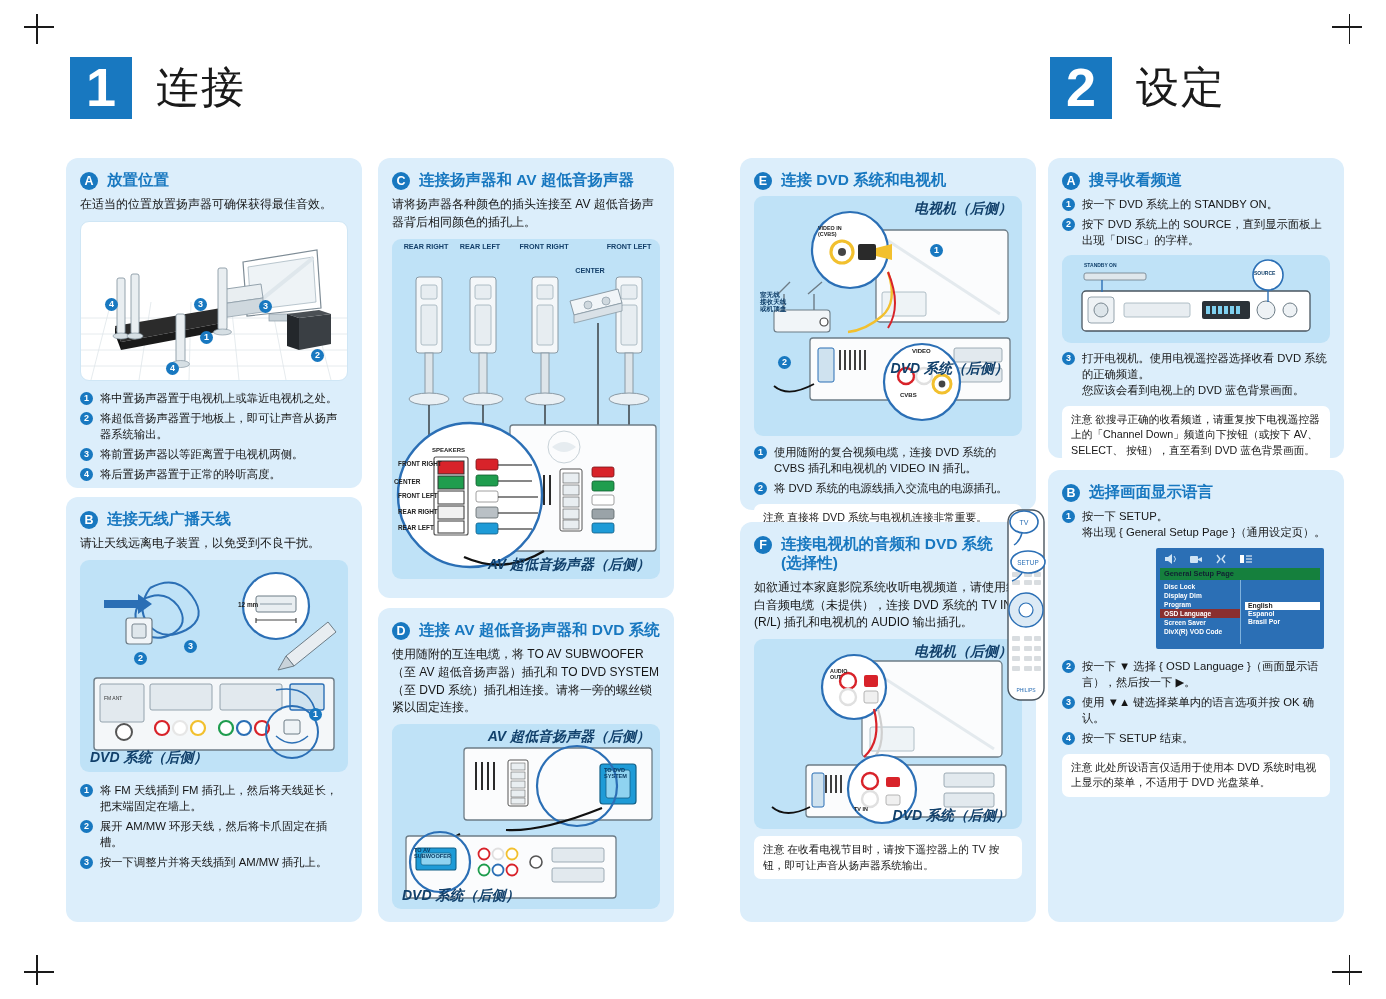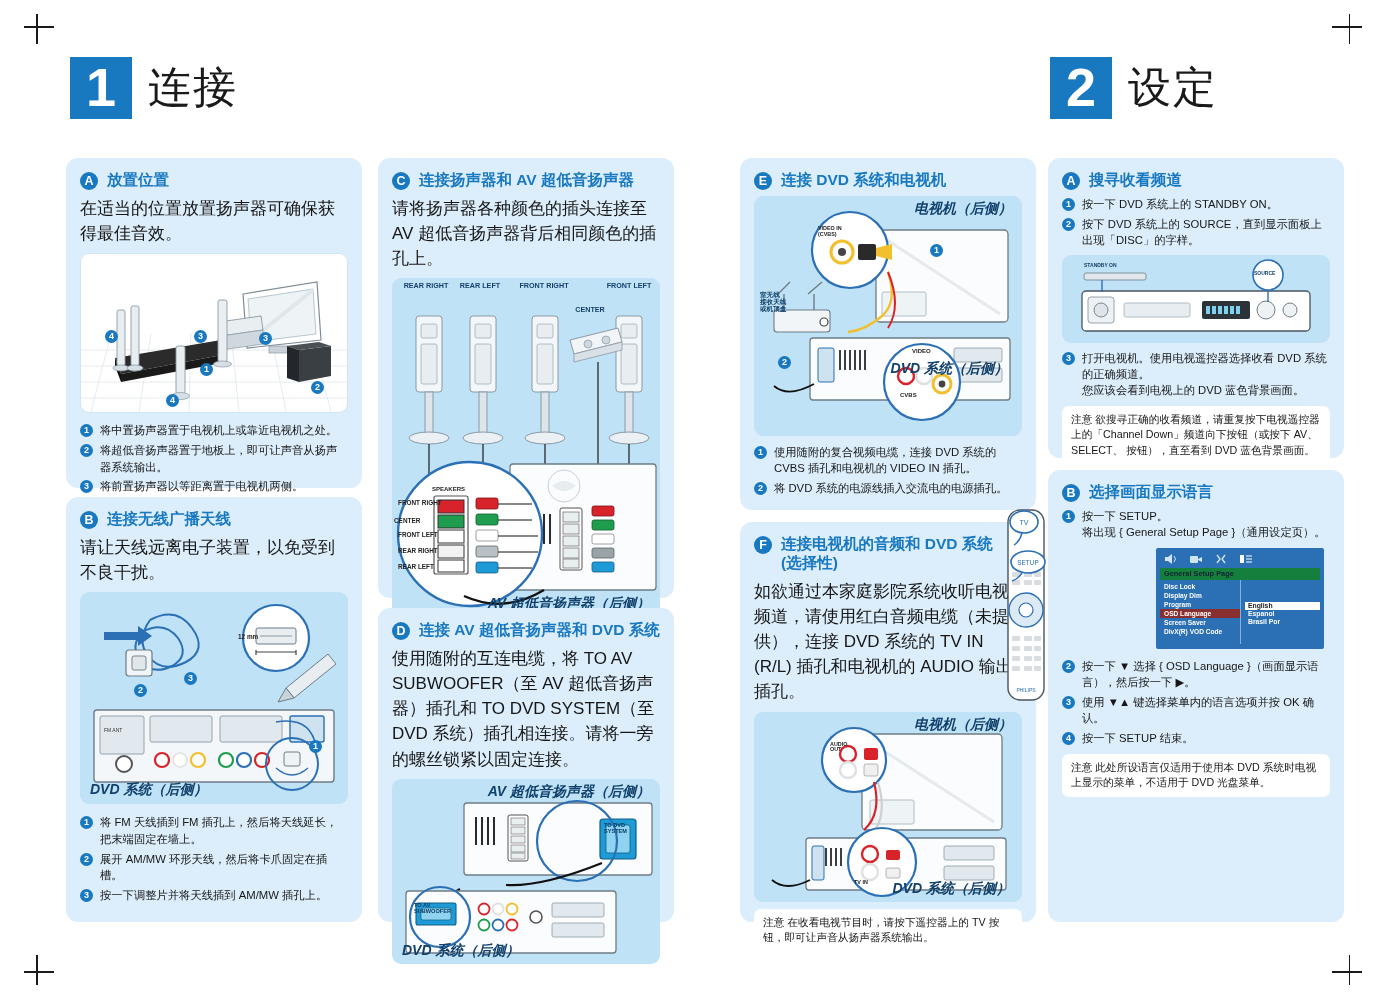--- a/index.html
+++ b/index.html
@@ -28,39 +28,39 @@
 
   .page { position: absolute; left: 0; top: 0; width: 1386px; height: 999px; }
 
   
   .bignum-wrap { position: absolute; display: flex; align-items: center; gap: 16px; }
   .bignum {
     width: 62px; height: 62px; background: #1878c0; color: #fff;
     font-size: 54px; font-weight: bold; line-height: 60px; text-align: center;
     font-family: "Liberation Sans", sans-serif;
   }
-  .bigtitle { font-size: 43px; color: #1a1a1a; letter-spacing: 2px; font-weight: 500; }
+  .bigtitle { font-size: 43px; color: #1a1a1a; letter-spacing: 2px; font-weight: 500; margin-left: 8px; }
 
   
   .panel {
     position: absolute;
     background: #dceefb;
     border-radius: 12px;
     padding: 12px 14px 10px 14px;
   }
   .sec-head { display: flex; align-items: flex-start; gap: 9px; margin-bottom: 6px; }
   .letter {
     flex: 0 0 auto;
     width: 18px; height: 18px; border-radius: 50%;
     background: #1878c0; color: #fff;
     font-size: 12.5px; font-weight: bold; line-height: 18px; text-align: center;
     margin-top: 2px;
   }
   .sec-title { color: #1878c0; font-size: 15.5px; font-weight: bold; line-height: 1.25; }
-  .body-txt { font-size: 17px; color: #161616; line-height: 1.48; margin-bottom: 7px; }
+  .body-txt { font-size: 12px; color: #161616; line-height: 1.48; margin-bottom: 7px; }
 
   ol.steps { list-style: none; font-size: 11.3px; color: #161616; line-height: 1.45; }
   ol.steps > li { display: flex; gap: 7px; margin-bottom: 3.5px; }
   .num {
     flex: 0 0 auto; width: 13px; height: 13px; border-radius: 50%;
     background: #1878c0; color: #fff; font-size: 9px; font-weight: bold;
     line-height: 13px; text-align: center; margin-top: 2px;
   }
   .stxt { flex: 1; }
 
@@ -537,20 +537,21 @@
     <ol class="steps" style="margin-top:8px;">
       <li>
           <span class="num">1</span>
           <span class="stxt">使用随附的复合视频电缆，连接 DVD 系统的 CVBS 插孔和电视机的 VIDEO IN 插孔。</span>
         </li>
       <li>
           <span class="num">2</span>
           <span class="stxt">将 DVD 系统的电源线插入交流电的电源插孔。</span>
         </li>
     </ol>
+    <div class="note">注意 直接将 DVD 系统与电视机连接非常重要。</div>
   </div>
 
   <div class="panel" style="left:740px; top:522px; width:296px; height:400px;">
     <div class="sec-head">
       <div class="letter">F</div>
       <div>
         <div class="sec-title">连接电视机的音频和 DVD 系统</div>
         <div class="sec-title">(选择性)</div>
       </div>
     </div>

